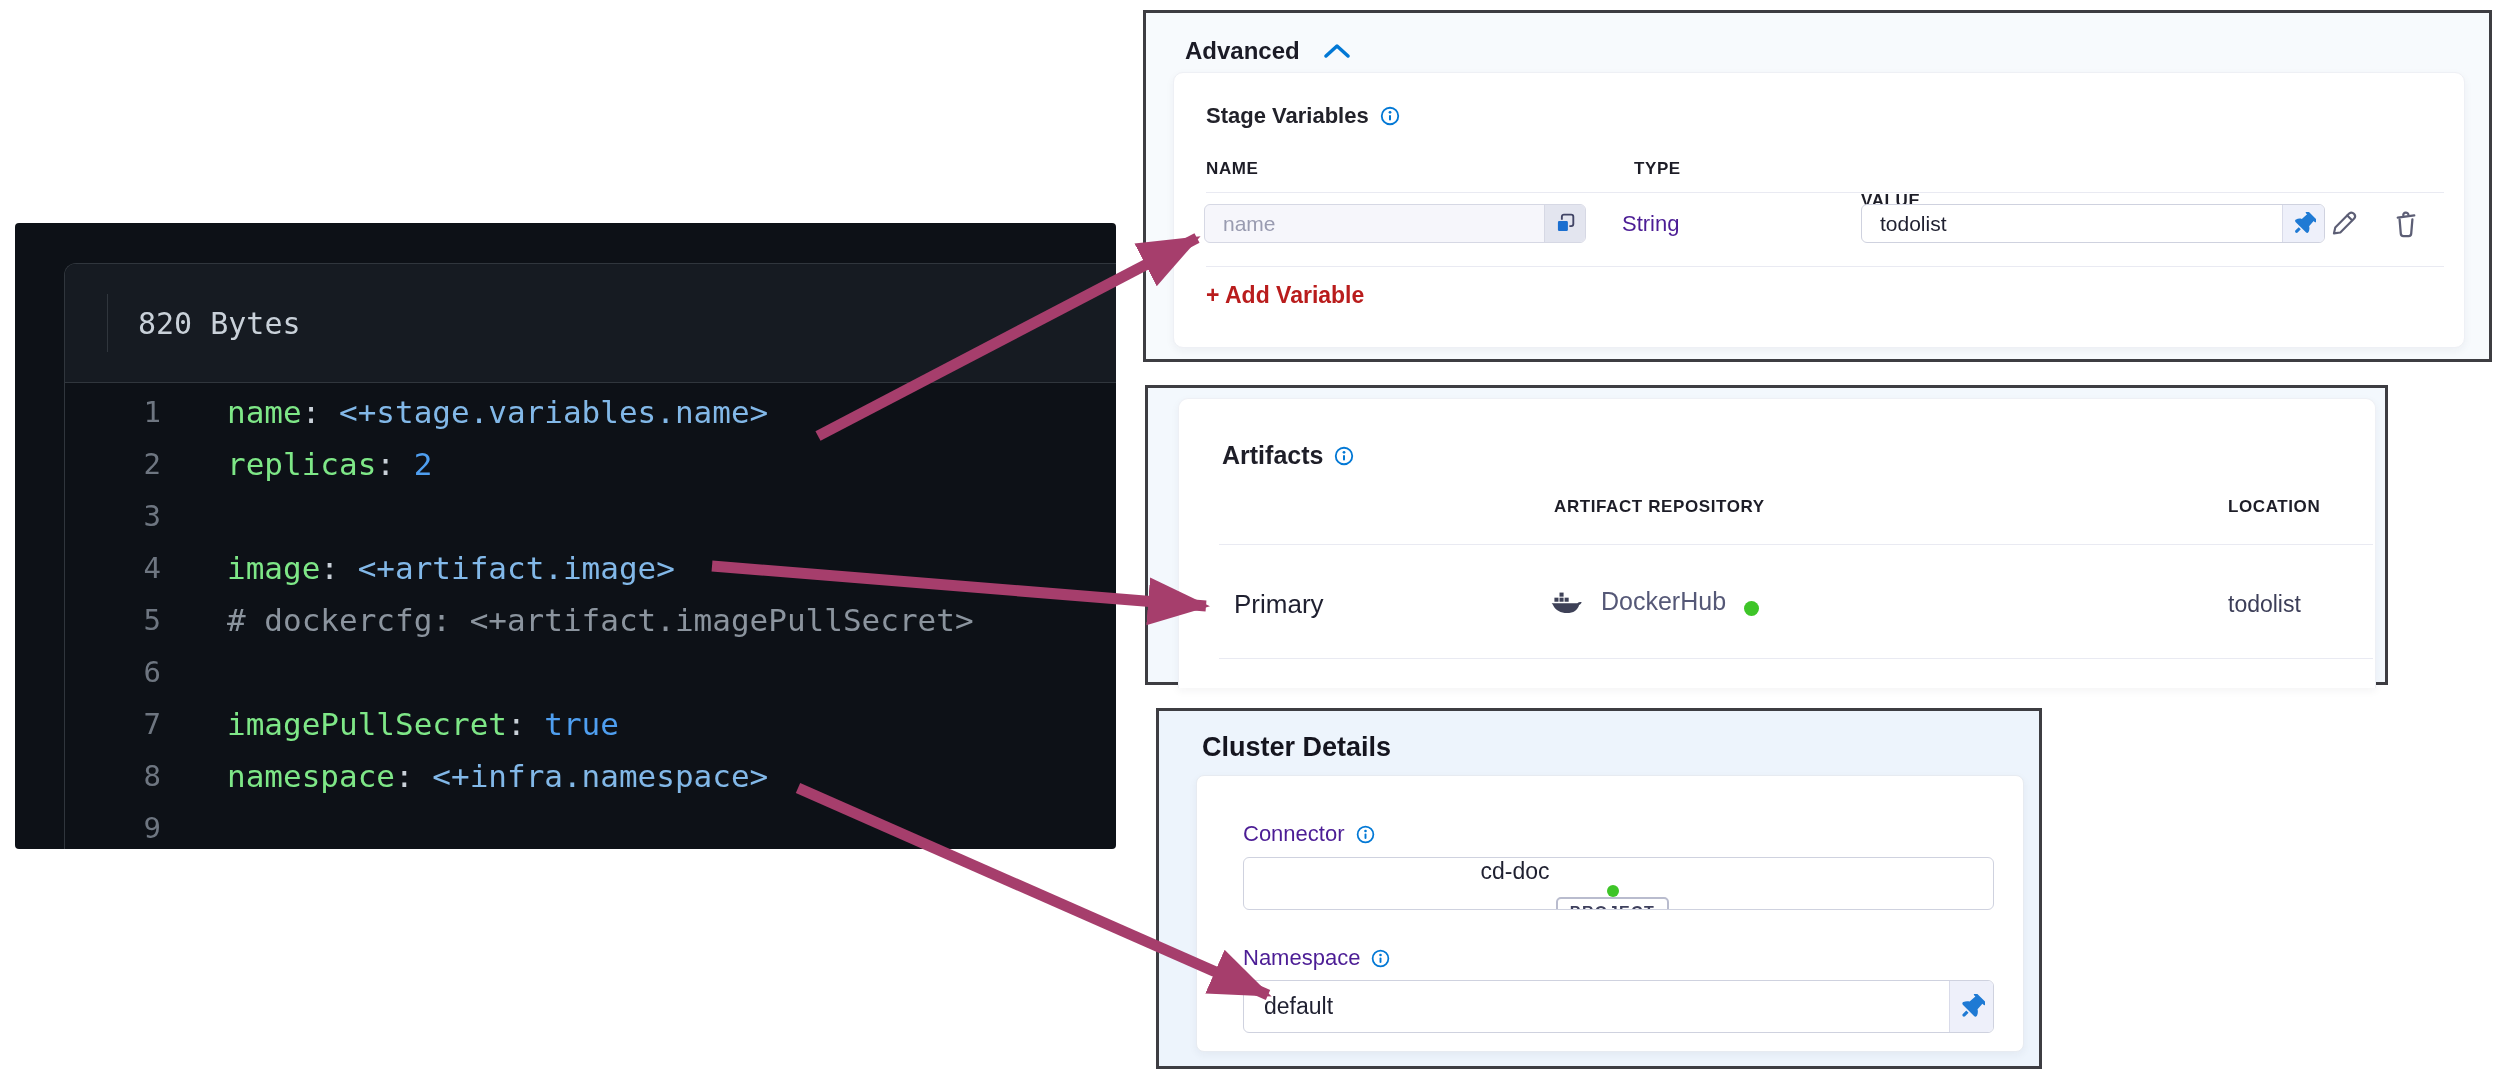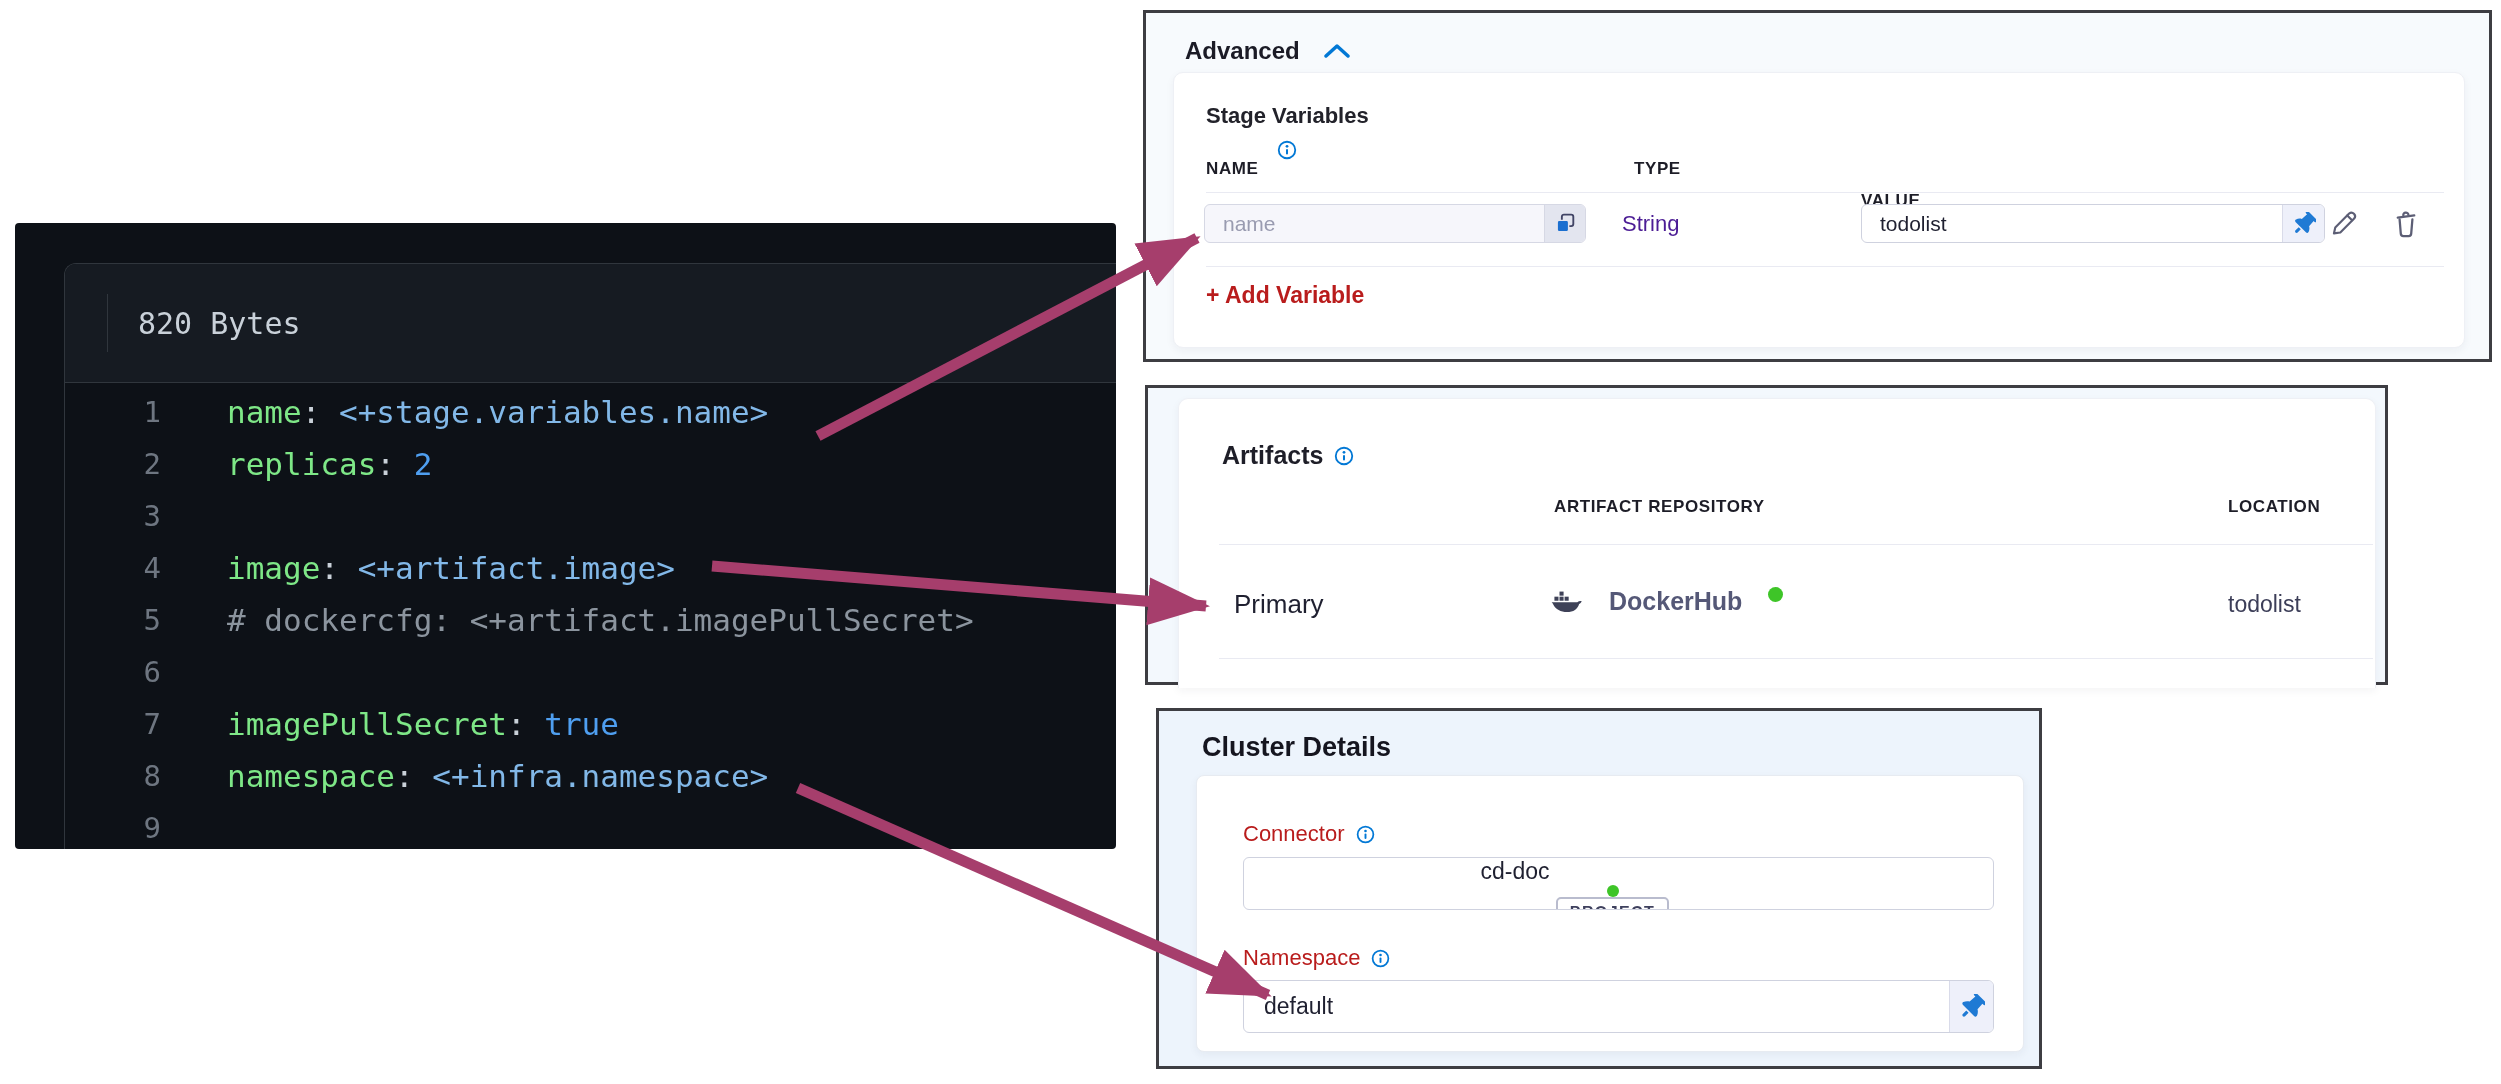--- a/index.html
+++ b/index.html
@@ -50,48 +50,48 @@
   .field input::placeholder { color: #999bb0; }
   .cap { flex: none; height: 100%; display: flex; align-items: center; justify-content: center;
          background: #eef0fa; border-left: 1px solid #d9dbe9; cursor: pointer; }
   .icon-btn { position: absolute; display: flex; align-items: center; justify-content: center; cursor: pointer; }
 
   
   .panel-advanced { left: 1143px; top: 10px; width: 1349px; height: 352px; background: #f7fafd; }
   .adv-header { position: absolute; left: 39px; top: 24px; display: flex; align-items: center; gap: 24px; }
   .adv-title { font-size: 24px; font-weight: bold; color: #1b1b26; }
   .adv-card { left: 27px; top: 59px; width: 1292px; height: 276px; }
-  .sv-title { left: 32px; top: 30px; flex-direction: column; }
+  .sv-title { left: 32px; top: 30px; }
   .sv-title span { font-size: 22px; font-weight: 600; color: #22222a; }
   .field-name { left: 30px; top: 131px; width: 382px; height: 39px; background: #f6f6fb; border-color: #d6d8e4; }
   .field-name .cap { width: 41px; background: #e3e5ef; border-left-color: #d6d8e4; }
   .type-text { position: absolute; left: 448px; top: 138px; font-size: 22px; color: #4c1d95; }
   .field-value { left: 687px; top: 131px; width: 464px; height: 39px; }
   .field-value .cap { width: 42px; }
   .add-variable { position: absolute; left: 32px; top: 209px; font-size: 23px; font-weight: 600; color: #b91c1c; cursor: pointer; }
 
   
   .panel-artifacts { left: 1145px; top: 385px; width: 1243px; height: 300px; background: #f3f8fd; }
   .art-card { left: 30px; top: 10px; width: 1198px; height: 290px; border-radius: 10px 10px 0 0; border-bottom: none; }
   .art-title { left: 43px; top: 42px; }
   .art-title span { font-size: 25px; font-weight: bold; color: #1e1e28; }
   .art-row { position: absolute; left: 0; top: 160px; width: 100%; height: 90px; }
   .art-primary { position: absolute; left: 55px; top: 30px; font-size: 26px; color: #1f2030; }
-  .art-repo { position: absolute; left: 370px; top: 28px; display: flex; align-items: flex-start; gap: 26px; font-weight: bold; }
+  .art-repo { position: absolute; left: 370px; top: 28px; display: flex; align-items: flex-end; gap: 18px; }
   .art-repo .repo-name { font-size: 25px; color: #555877; }
   .art-location { position: absolute; left: 1049px; top: 32px; font-size: 23px; color: #3c3e58; }
   .dot { border-radius: 50%; background: #3ec528; }
 
   
   .panel-cluster { left: 1156px; top: 708px; width: 886px; height: 361px; background: #edf4fc; }
   .cl-title { position: absolute; left: 43px; top: 21px; font-size: 27px; font-weight: bold; color: #15151f; }
   .cl-card { left: 37px; top: 64px; width: 828px; height: 277px; border-radius: 8px; border-color: #e7ebf1; }
   .cl-label-connector { left: 46px; top: 45px; }
   .cl-label-namespace { left: 46px; top: 169px; }
-  .cl-label-row span { font-size: 22px; color: #b91c1c; }
+  .cl-label-row span { font-size: 22px; color: #4c1d95; }
   .field-connector { left: 46px; top: 81px; width: 751px; height: 53px; flex-direction: column; }
   .field-namespace { left: 46px; top: 204px; width: 751px; height: 53px; }
   .field-connector input, .field-namespace input { font-size: 23px; padding-left: 20px; }
   .field-connector .cap, .field-namespace .cap { width: 44px; }
   .scope-chip { flex: none; border: 2px solid #b9bcce; border-radius: 5px; padding: 5px 12px;
                 font-size: 16px; font-weight: 600; letter-spacing: 1.4px; color: #3f415e; margin-right: 12px; }
   .conn-dot { flex: none; width: 12px; height: 12px; margin-right: 12px; }
   .chev-wrap { flex: none; margin-right: 14px; display: flex; align-items: center; cursor: pointer; }
 
   

